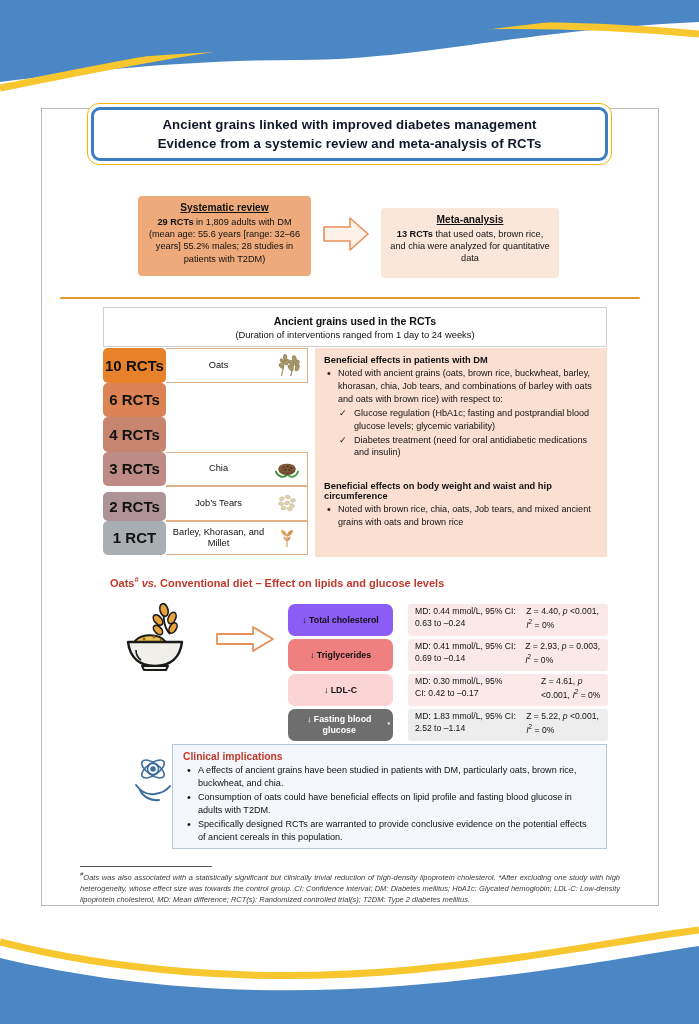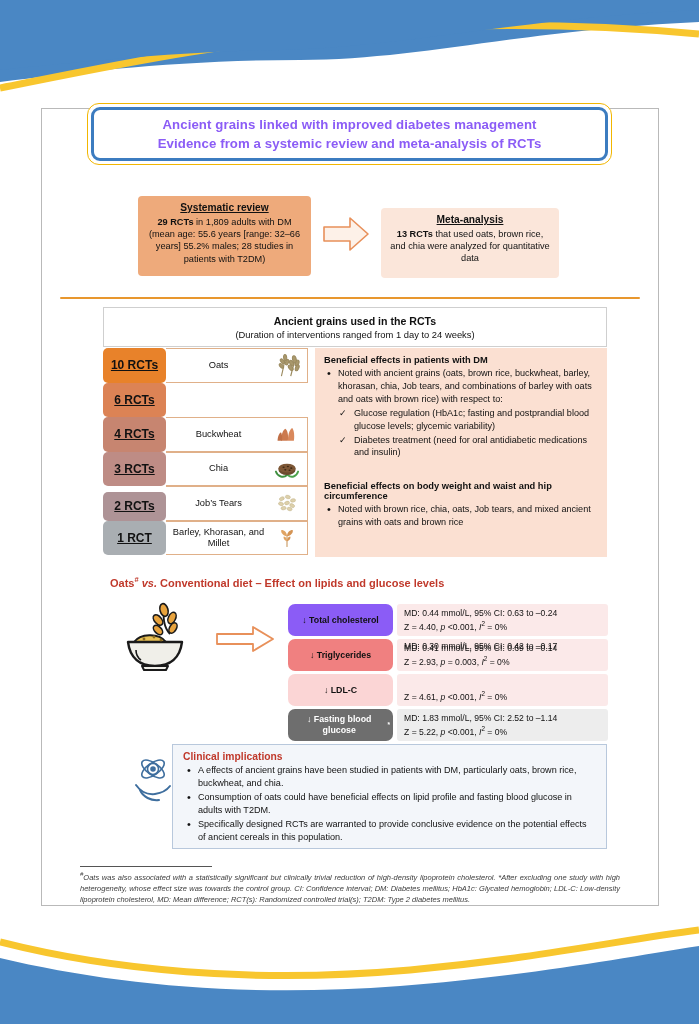--- a/index.html
+++ b/index.html
@@ -24,21 +24,21 @@
     position:absolute;left:87px;top:103px;width:525px;height:62px;
     border:1.5px solid #f2b600;border-radius:12px;background:#fff;
     box-sizing:border-box;padding:3px;
   }
   .title-box{
     width:100%;height:100%;border:3px solid #3c7cc0;border-radius:9px;
     box-sizing:border-box;display:flex;flex-direction:column;
     align-items:center;justify-content:center;background:#fff;
   }
   .title-line{
-    font-size:13.2px;font-weight:bold;color:#8b5cf6;letter-spacing:.1px;
+    font-size:13.2px;font-weight:bold;color:#0f172a;letter-spacing:.1px;
     line-height:1.45;text-align:center;white-space:nowrap;
   }
 
   
   .flow{position:absolute;left:0;top:196px;width:569px;height:88px;}
   .sr-box{
     position:absolute;left:138px;top:0;width:173px;height:80px;
     background:#eeaa7b;border-radius:4px;box-sizing:border-box;
     padding:6px 7px 4px 7px;text-align:center;
   }
@@ -68,21 +68,21 @@
     display:flex;flex-direction:column;align-items:center;justify-content:center;
   }
   .ag-title{font-size:10.6px;font-weight:bold;color:#111;}
   .ag-sub{font-size:9.4px;color:#111;margin-top:2px;}
 
   
   .grains{position:absolute;left:103px;top:348px;width:205px;}
   .grow{position:relative;height:34.5px;display:flex;align-items:stretch;}
   .grow .tag{
     width:63px;border-radius:5px;display:flex;align-items:center;justify-content:center;
-    font-size:12px;font-weight:bold;color:#111;flex:0 0 63px;text-decoration:underline;
+    font-size:15px;font-weight:bold;color:#111;flex:0 0 63px;
   }
   .grow .namecell{
     flex:1;border:1px solid #e0b089;border-left:none;background:#fff;
     display:flex;align-items:center;justify-content:flex-end;
     padding-right:4px;box-sizing:border-box;position:relative;
   }
   .grow .gname{font-size:9.3px;color:#111;text-align:center;line-height:1.2;flex:1;}
   .grow .gicon{width:32px;height:28px;flex:0 0 32px;display:flex;align-items:center;justify-content:center;}
 
   
@@ -121,22 +121,22 @@
   .orow{display:flex;align-items:stretch;margin-bottom:3px;height:32px;}
   .opill{
     width:105px;flex:0 0 105px;border-radius:7px;
     display:flex;align-items:center;justify-content:center;
     font-size:8.8px;font-weight:bold;color:#111;text-align:center;line-height:1.2;
     padding:0 3px;box-sizing:border-box;
   }
   .opill.dark{color:#fff;}
   .opill sup{font-size:6.5px;}
   .ostat{
-    flex:1;margin-left:4px;border-radius:3px;background:#fbe9e9;
-    display:flex;flex-direction:column;justify-content:flex-end;
+    flex:1;margin-left:15px;border-radius:3px;background:#fbe9e9;
+    display:flex;flex-direction:row;justify-content:flex-start;
     padding:2px 7px;box-sizing:border-box;
     font-size:8.6px;line-height:1.38;color:#111;
   }
   .ostat.gray{background:#ededed;}
   .ostat i{font-style:italic;}
   .ostat sup{font-size:6.3px;}
 
   
   .clin-icon{position:absolute;left:131px;top:752px;width:44px;height:52px;}
   .clin{
@@ -234,30 +234,20 @@
       </div>
     </div>
   </div>
 
   <div class="grow">
     <div class="tag" id="tag1" style="background: rgb(220, 131, 85);">6 RCTs</div>
   </div>
 
   <div class="grow">
     <div class="tag" id="tag2" style="background: rgb(199, 133, 112);">4 RCTs</div>
-    <div class="namecell">
-      <div class="gname">Buckwheat</div>
-      <div class="gicon">
-        <svg viewBox="0 0 32 28" width="28" height="24">
-          <path d="M9,22 C9,14 12,9 14,8 C16,9 18,14 17,22 Z" fill="#cc7a4f"></path>
-          <path d="M17,22 C17,13 20,8 22,7 C24,9 25,15 24,22 Z" fill="#d9885c"></path>
-          <path d="M5,22 C5,17 7,13 9,12 C10,14 11,18 10,22 Z" fill="#c06f46"></path>
-        </svg>
-      </div>
-    </div>
   </div>
 
   <div class="grow">
     <div class="tag" id="tag3" style="background: rgb(190, 140, 133);">3 RCTs</div>
     <div class="namecell">
       <div class="gname">Chia</div>
       <div class="gicon">
         <svg viewBox="0 0 32 28" width="28" height="24">
           <path d="M3,17 C5,23 12,25 16,21" fill="none" stroke="#3f8f3f" stroke-width="2.2" stroke-linecap="round"></path>
           <path d="M29,17 C27,23 21,25 17,21" fill="none" stroke="#4ba24b" stroke-width="2.2" stroke-linecap="round"></path>

